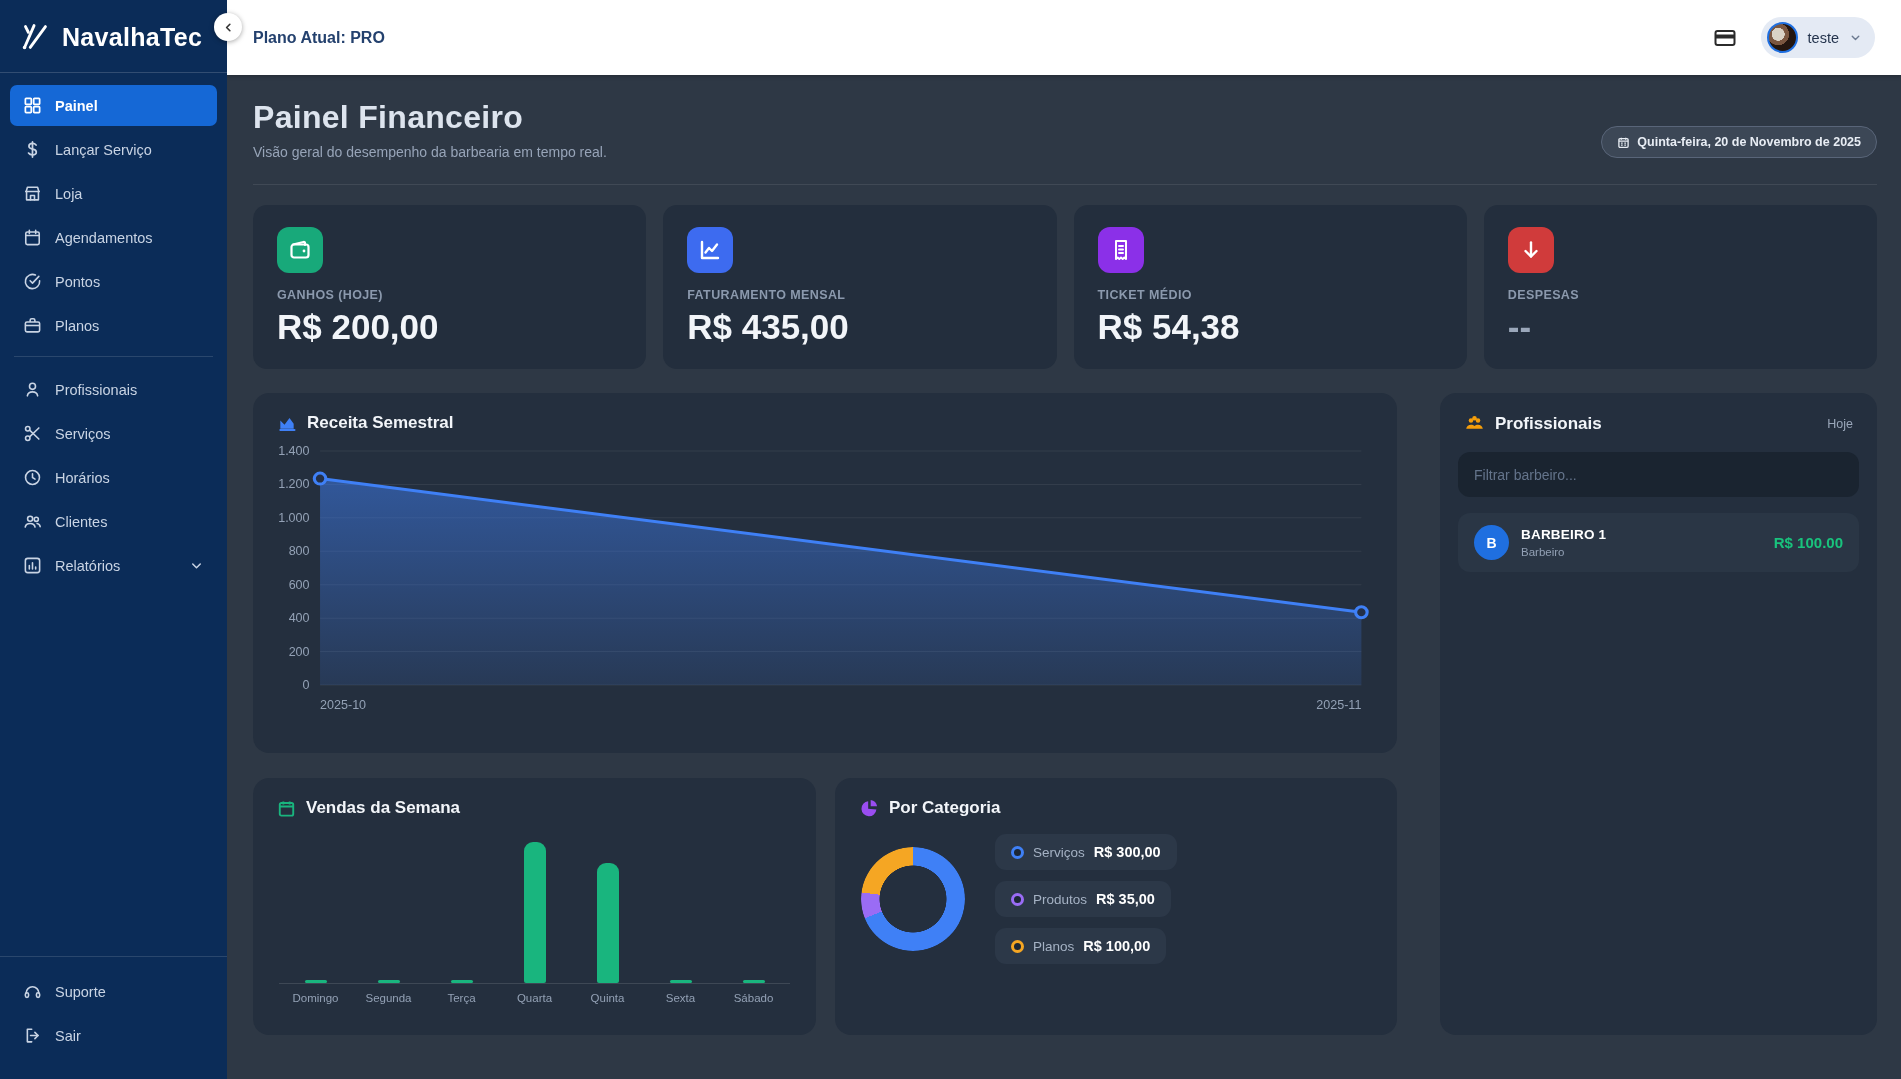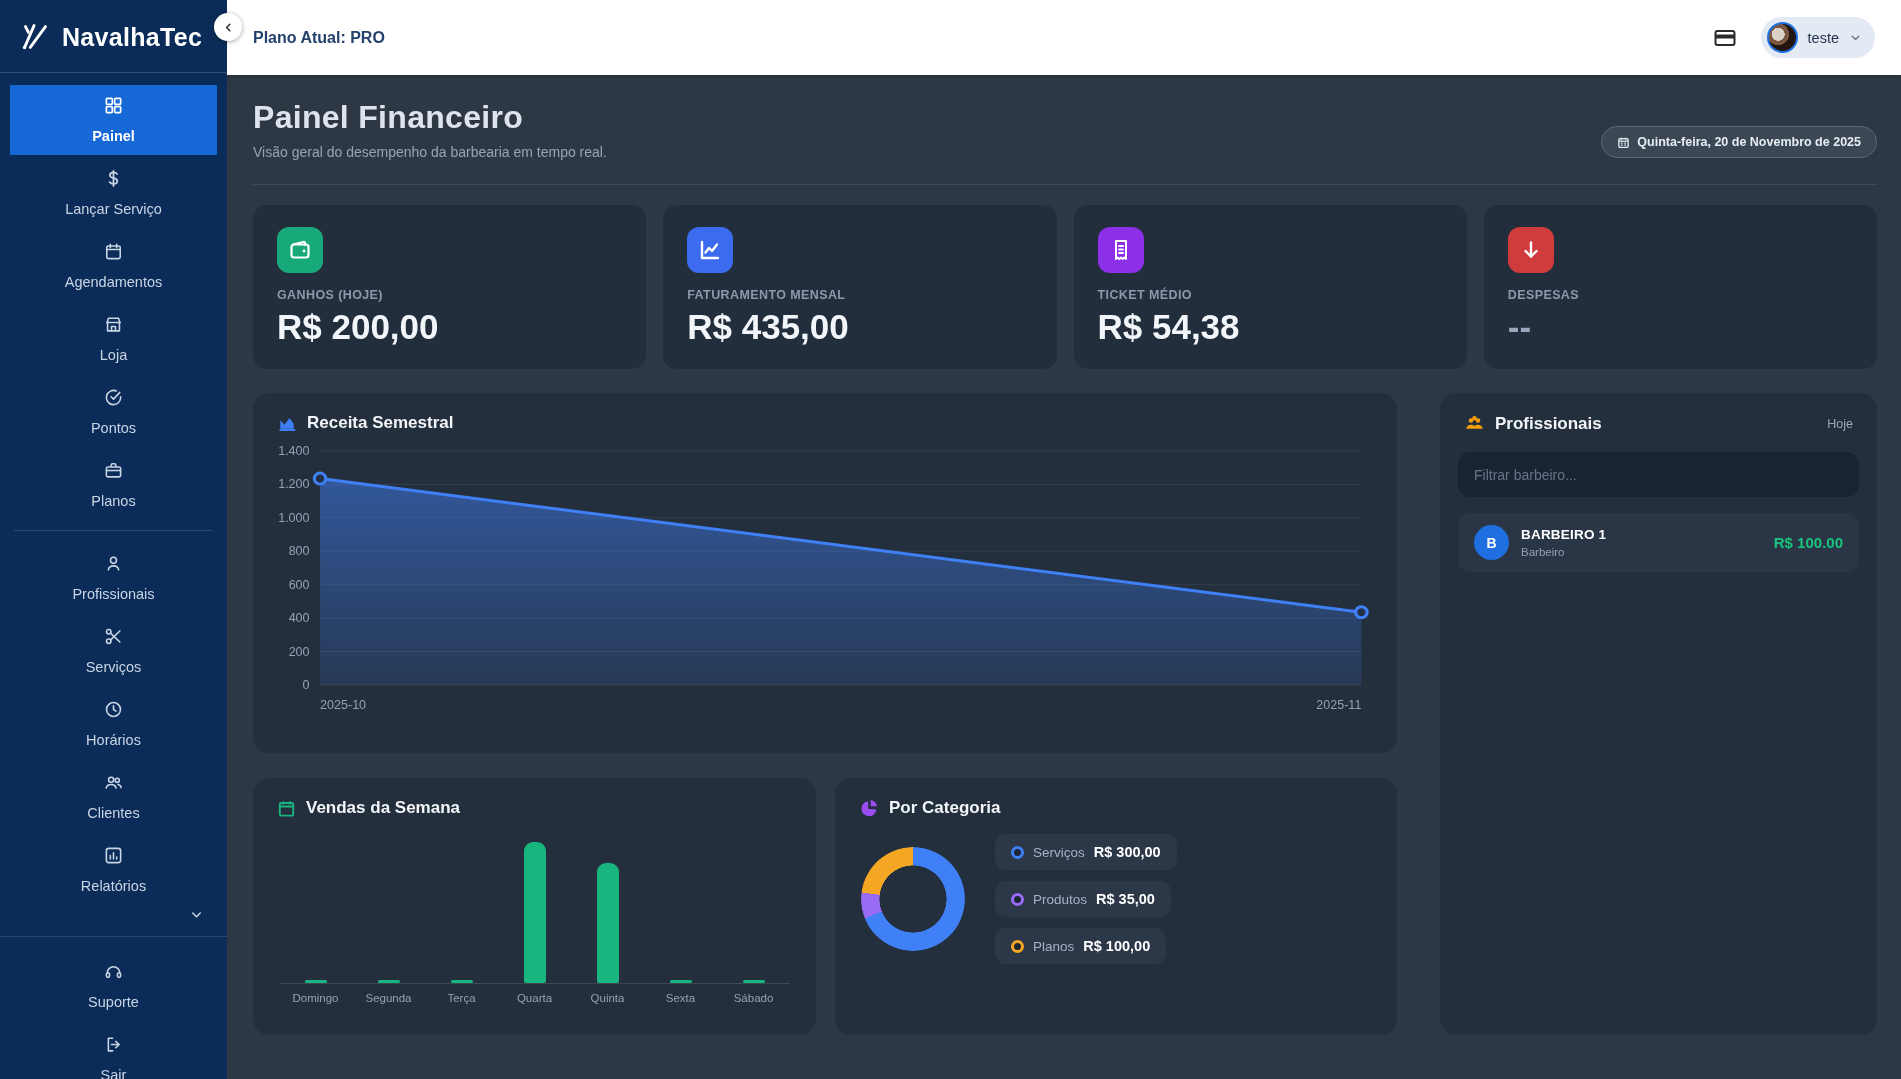--- a/index.html
+++ b/index.html
@@ -8,22 +8,22 @@
   .app { display:flex; width:1901px; height:1079px; }
 
   
   .sidebar { width:227px; background:#0b2c58; color:#c9d4e4; display:flex;
              flex-direction:column; flex-shrink:0; position:relative; z-index:6; }
   .logo-row { display:flex; align-items:center; gap:8px; padding:18px 16px 16px; }
   .logo-text { font-size:25px; font-weight:bold; color:#ffffff; letter-spacing:.3px; }
   .side-divider { border-top:1px solid rgba(255,255,255,.16); margin:0 0 12px 0; }
   .nav { padding:0 10px; }
   .nav-item { display:flex; align-items:center; gap:13px; padding:11px 13px;
-              border-radius:0; font-size:14.5px; color:#c9d4e4; cursor:pointer;
-              margin-bottom:3px; white-space:nowrap;flex-direction:column; }
+              border-radius:7px; font-size:14.5px; color:#c9d4e4; cursor:pointer;
+              margin-bottom:3px; white-space:nowrap; }
   .nav-item svg { flex-shrink:0; }
   .nav-item.active { background:#1568d6; color:#ffffff; font-weight:bold; }
   .nav-group-divider { border-top:1px solid rgba(255,255,255,.13); margin:10px 4px 12px; }
   .chev-right { margin-left:auto; }
   .sidebar-footer { margin-top:auto; padding:14px 10px 20px;
                     border-top:1px solid rgba(255,255,255,.13); }
 
   .collapse-btn { position:absolute; left:214px; top:13px; width:28px; height:28px;
                   border-radius:50%; background:#ffffff; border:none; z-index:10;
                   box-shadow:0 1px 5px rgba(0,0,0,.35); display:flex; align-items:center;
@@ -146,37 +146,37 @@
         <span style="display:flex;">
           <svg width="19" height="19" viewBox="0 0 24 24" fill="none" stroke="currentColor" stroke-width="2.2" stroke-linecap="round">
               <path d="M12 2.5v19"></path>
               <path d="M16.5 6.3c-1-1.2-2.6-1.9-4.4-1.9-2.6 0-4.6 1.4-4.6 3.5 0 2.3 2.1 3 4.6 3.5 2.6.5 4.7 1.3 4.7 3.7 0 2.2-2.2 3.7-4.8 3.7-2.2 0-4-.9-5-2.3"></path>
             </svg>
         </span>
         <span>Lançar Serviço</span>
       </div>
       <div class="nav-item">
         <span style="display:flex;">
-          <svg width="19" height="19" viewBox="0 0 24 24" fill="none" stroke="currentColor" stroke-width="2" stroke-linecap="round">
-              <rect x="3.5" y="5" width="17" height="16" rx="2"></rect>
-              <path d="M3.5 9.5h17M8 3v4M16 3v4"></path>
-            </svg>
-        </span>
-        <span>Agendamentos</span>
-      </div>
-      <div class="nav-item">
-        <span style="display:flex;">
           <svg width="19" height="19" viewBox="0 0 24 24" fill="none" stroke="currentColor" stroke-width="2" stroke-linecap="round" stroke-linejoin="round">
               <path d="M4 9.5 5.6 4h12.8L20 9.5"></path>
               <path d="M4.5 9.5V20h15V9.5"></path>
               <path d="M9.5 20v-5.5h5V20"></path>
               <path d="M3.5 9.5h17"></path>
             </svg>
         </span>
         <span>Loja</span>
+      </div>
+      <div class="nav-item">
+        <span style="display:flex;">
+          <svg width="19" height="19" viewBox="0 0 24 24" fill="none" stroke="currentColor" stroke-width="2" stroke-linecap="round">
+              <rect x="3.5" y="5" width="17" height="16" rx="2"></rect>
+              <path d="M3.5 9.5h17M8 3v4M16 3v4"></path>
+            </svg>
+        </span>
+        <span>Agendamentos</span>
       </div>
       <div class="nav-item">
         <span style="display:flex;">
           <svg width="19" height="19" viewBox="0 0 24 24" fill="none" stroke="currentColor" stroke-width="2" stroke-linecap="round" stroke-linejoin="round">
               <path d="M21 11.2a9 9 0 1 1-5.3-7.4"></path>
               <path d="M9 11l3 3 8-8.5"></path>
             </svg>
         </span>
         <span>Pontos</span>
       </div>

